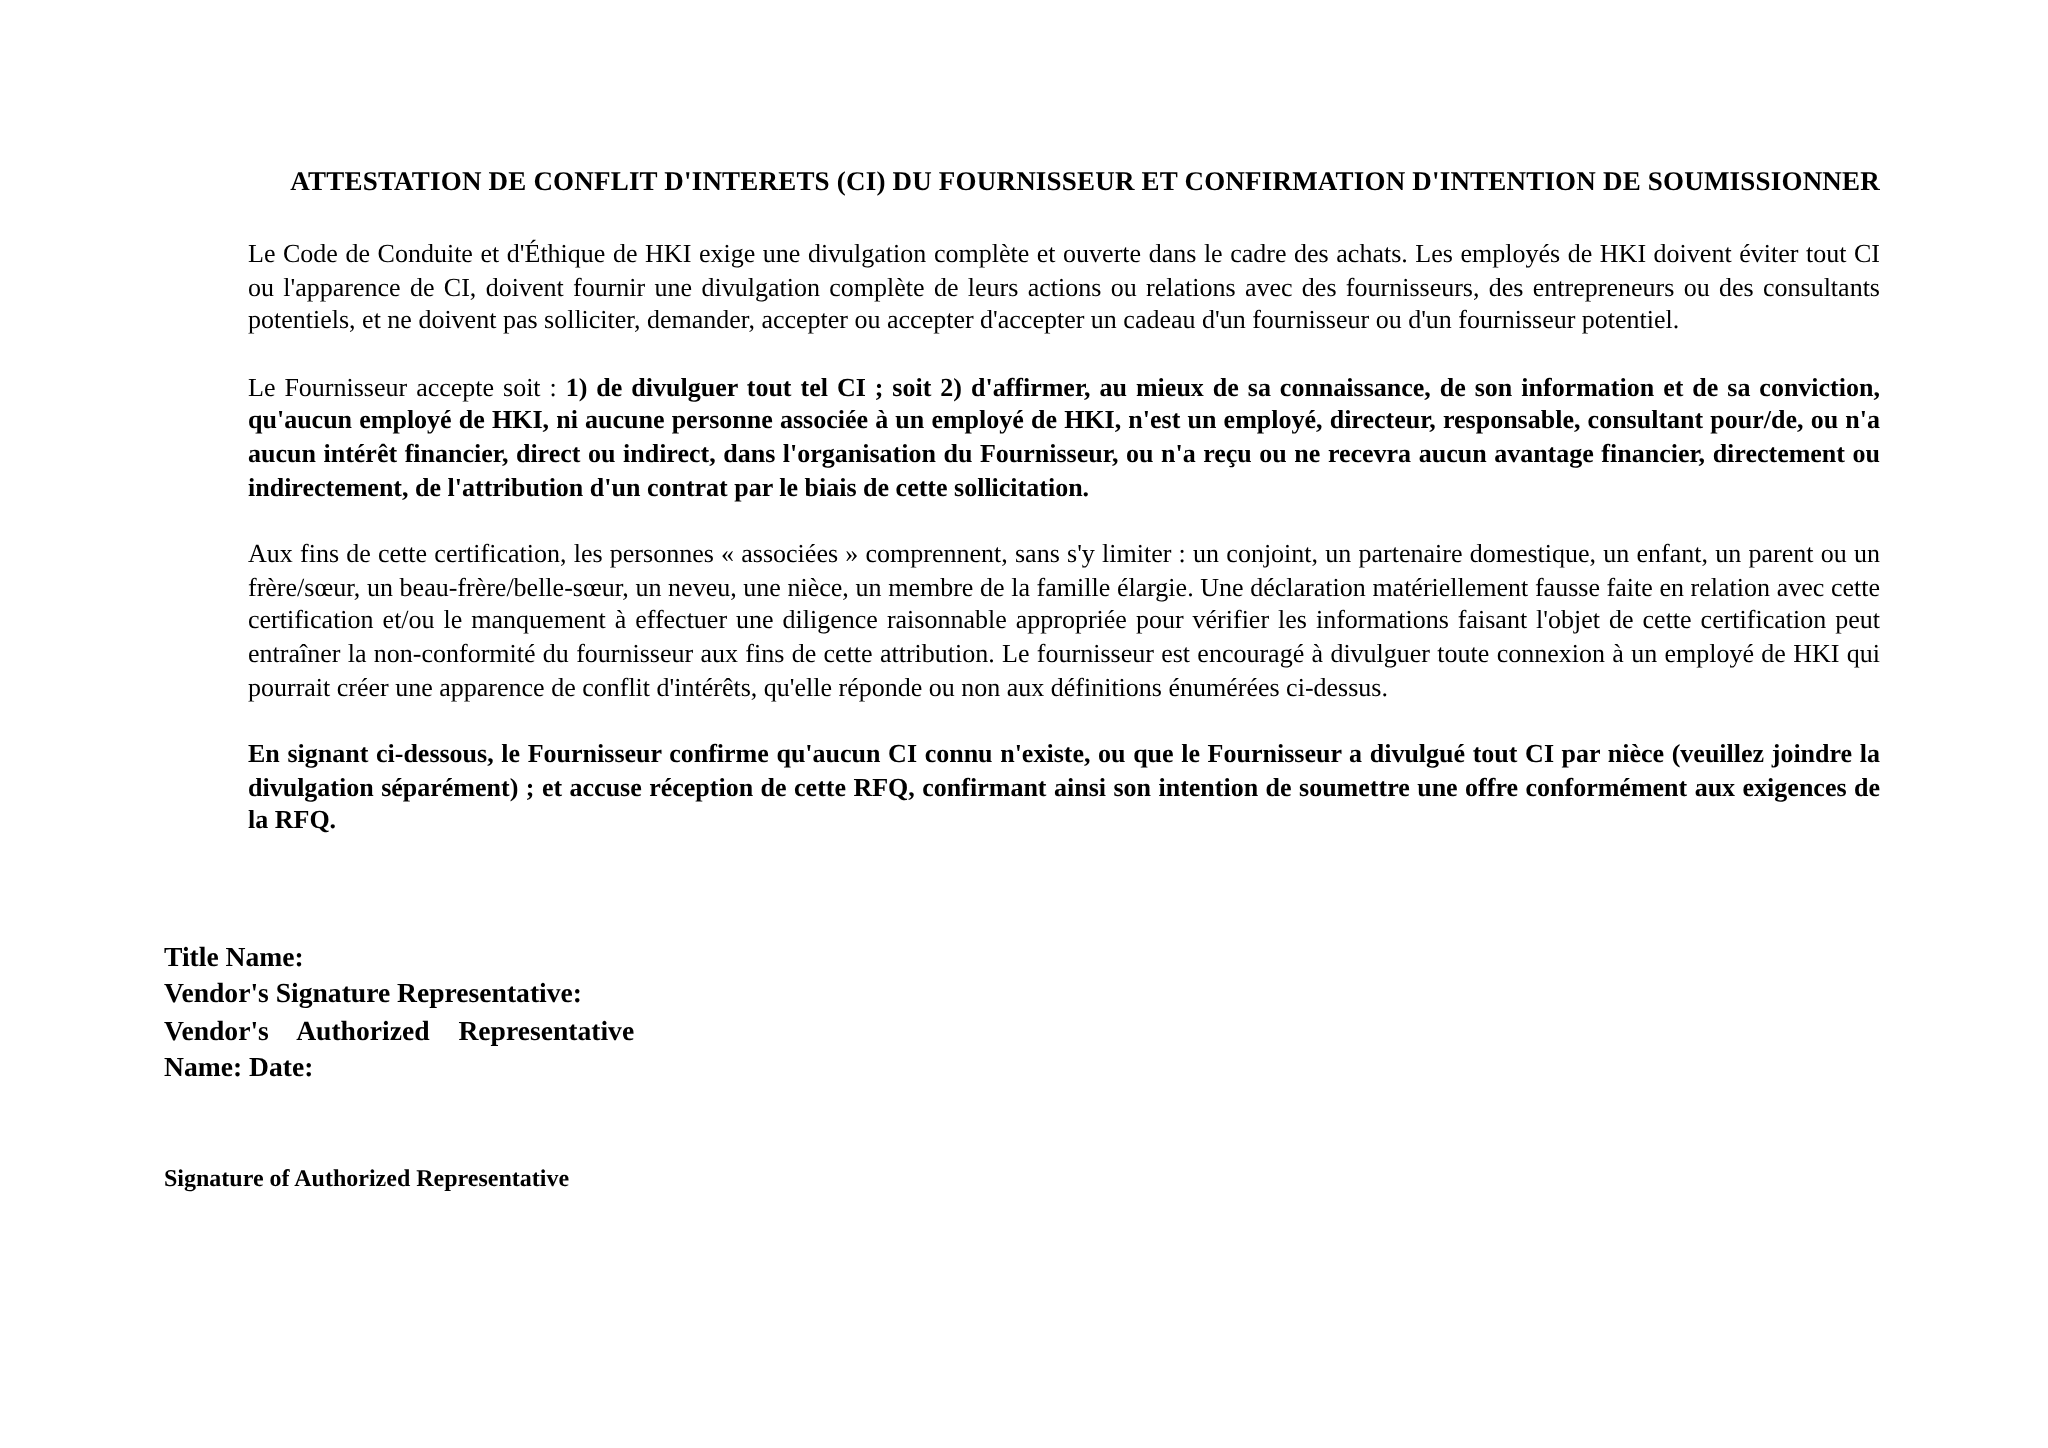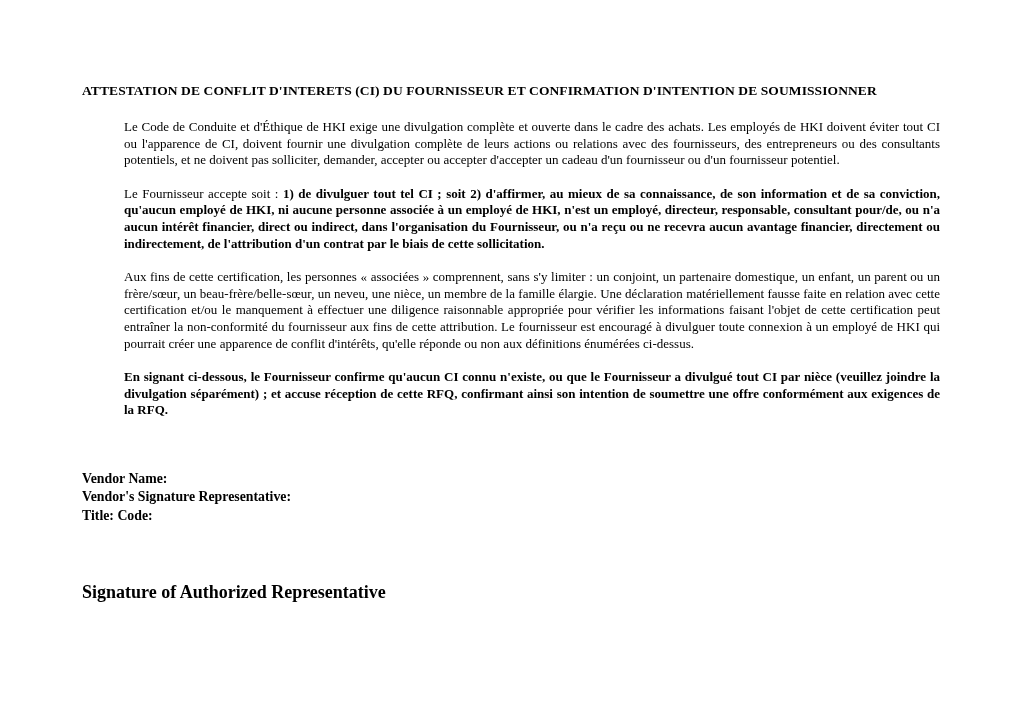--- a/index.html
+++ b/index.html
@@ -19,21 +19,21 @@
     position: relative;
     width: 1024px;
     height: 724px;
     background: #ffffff;
   }
   .doc-title {
     position: absolute;
     left: 82px;
     top: 83px;
     width: 858px;
-    text-align: left;
+    text-align: right;
     font-weight: bold;
     font-size: 13.5px;
     white-space: nowrap;
     letter-spacing: 0.1px;
   }
   .doc-body {
     position: absolute;
     left: 124px;
     top: 119px;
     width: 816px;
@@ -58,21 +58,21 @@
     line-height: 18.3px;
   }
   .vendor-line-justified {
     word-spacing: 11px;
   }
   .signature-line {
     position: absolute;
     left: 82px;
     top: 582px;
     font-weight: bold;
-    font-size: 18px;
+    font-size: 12px;
   }
 </style>
 </head>
 <body>
 
 <div class="doc">
 
   <div class="doc-title">ATTESTATION DE CONFLIT D'INTERETS (CI) DU FOURNISSEUR ET CONFIRMATION D'INTENTION DE SOUMISSIONNER</div>
 
   <div class="doc-body">
@@ -81,20 +81,21 @@
 
     <p><span>Le Fournisseur accepte soit : </span><span class="bold">1) de divulguer tout tel CI ; soit 2) d'affirmer, au mieux de sa connaissance, de son information et de sa conviction, qu'aucun employé de HKI, ni aucune personne associée à un employé de HKI, n'est un employé, directeur, responsable, consultant pour/de, ou n'a aucun intérêt financier, direct ou indirect, dans l'organisation du Fournisseur, ou n'a reçu ou ne recevra aucun avantage financier, directement ou indirectement, de l'attribution d'un contrat par le biais de cette sollicitation.</span></p>
 
     <p>Aux fins de cette certification, les personnes « associées » comprennent, sans s'y limiter : un conjoint, un partenaire domestique, un enfant, un parent ou un frère/sœur, un beau-frère/belle-sœur, un neveu, une nièce, un membre de la famille élargie. Une déclaration matériellement fausse faite en relation avec cette certification et/ou le manquement à effectuer une diligence raisonnable appropriée pour vérifier les informations faisant l'objet de cette certification peut entraîner la non-conformité du fournisseur aux fins de cette attribution. Le fournisseur est encouragé à divulguer toute connexion à un employé de HKI qui pourrait créer une apparence de conflit d'intérêts, qu'elle réponde ou non aux définitions énumérées ci-dessus.</p>
 
     <p class="bold">En signant ci-dessous, le Fournisseur confirme qu'aucun CI connu n'existe, ou que le Fournisseur a divulgué tout CI par nièce (veuillez joindre la divulgation séparément) ; et accuse réception de cette RFQ, confirmant ainsi son intention de soumettre une offre conformément aux exigences de la RFQ.</p>
 
   </div>
 
   <div class="vendor-block">
-    <div>Vendor Name:</div>
+    <div>Title Name:</div>
     <div>Vendor's Signature Representative:</div>
-    <div>Title: Code:</div>
+    <div class="vendor-line-justified">Vendor's Authorized Representative</div>
+    <div>Name: Date:</div>
   </div>
 
   <div class="signature-line">Signature of Authorized Representative</div>
 
 </div>
 
 </body></html>

